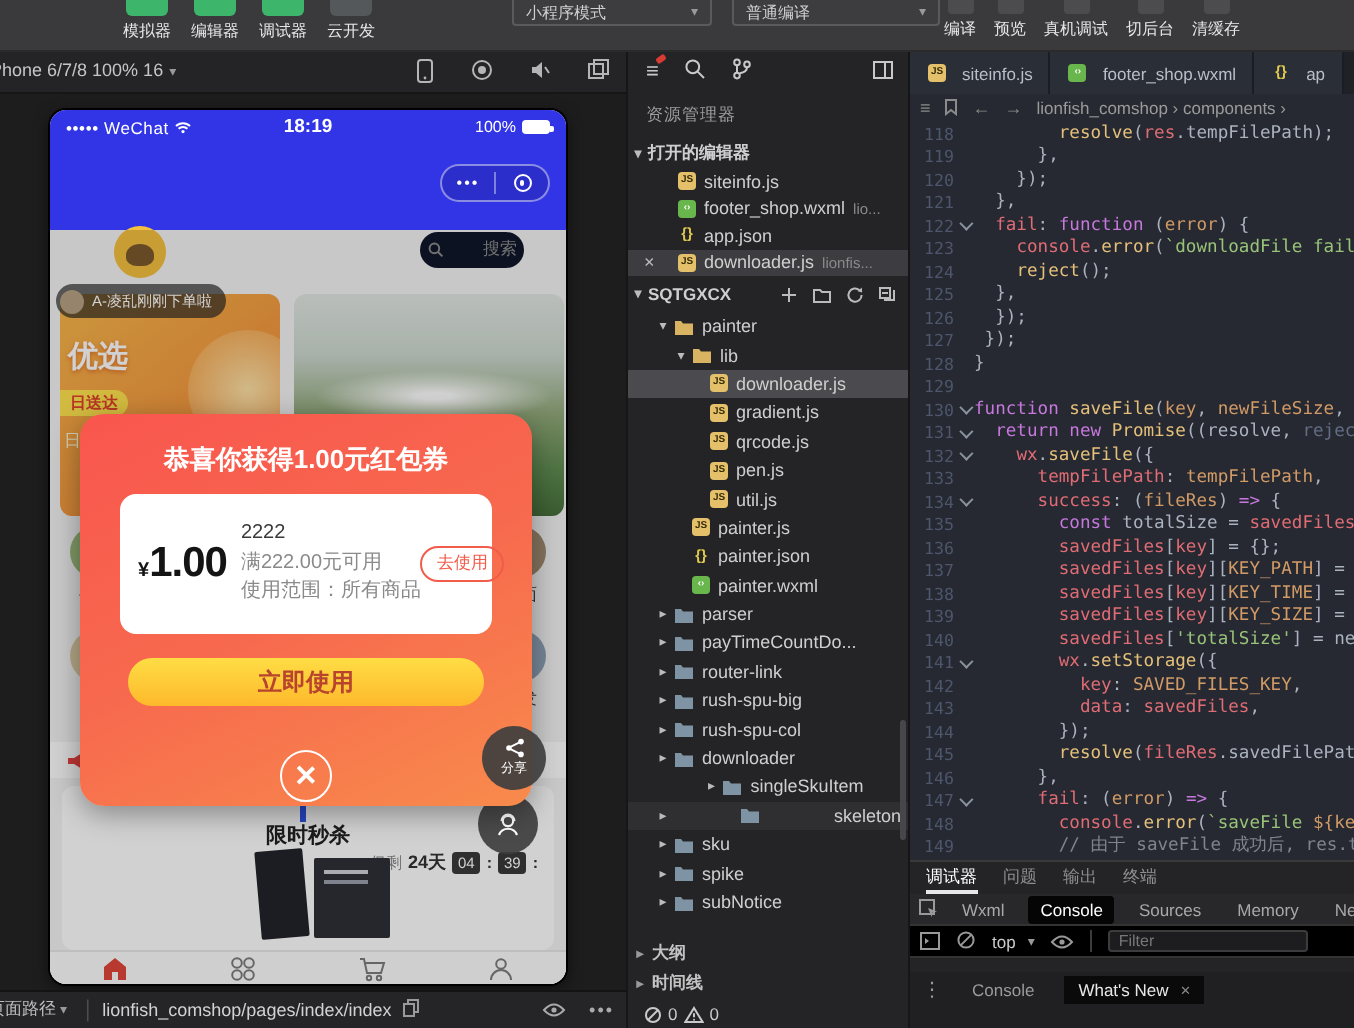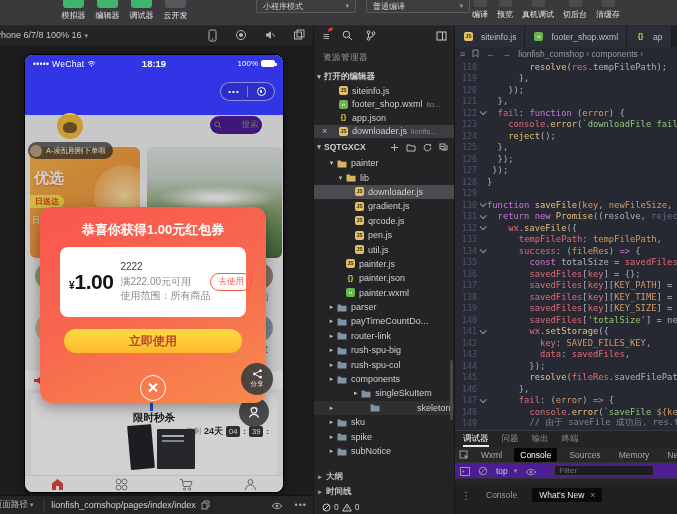--- a/index.html
+++ b/index.html
@@ -40,21 +40,21 @@
   .batt::after { content:""; position:absolute; right:-3px; top:1.5px; width:2px; height:3px; background:#fff; border-radius:0 1px 1px 0; }
   .capsule { position:absolute; right:8px; top:27px; width:55px; height:19px; border:1px solid rgba(255,255,255,.45); background:rgba(0,0,0,.12); border-radius:10px; display:flex; align-items:center; }
   .cap-dots { flex:1; text-align:center; color:#fff; font-size:8px; letter-spacing:1px; cursor:pointer; }
   .cap-div { width:1px; height:11px; background:rgba(255,255,255,.4); }
   .cap-target { flex:1; display:flex; justify-content:center; cursor:pointer; }
   .cap-target i { width:9px; height:9px; border:1.3px solid #fff; border-radius:50%; position:relative; display:block; }
   .cap-target i::after { content:""; position:absolute; left:2.1px; top:2.1px; width:2.5px; height:2.5px; background:#fff; border-radius:50%; }
 
   .shop-logo { position:absolute; left:32px; top:58px; width:26px; height:26px; border-radius:50%; background:#f5c03f; overflow:hidden; }
   .shop-logo i { position:absolute; left:6px; top:9px; width:14px; height:11px; background:#7c5a2e; border-radius:50% 50% 40% 40%; }
-  .ph-search { position:absolute; left:185px; top:61px; width:52px; height:18px; background:#4c1d95; border-radius:9px; display:flex; align-items:center; justify-content:center; gap:20px; color:#8a8a8a; font-size:8.5px; cursor:text; }
+  .ph-search { position:absolute; left:185px; top:61px; width:52px; height:18px; background:#0f172a; border-radius:9px; display:flex; align-items:center; justify-content:center; gap:20px; color:#8a8a8a; font-size:8.5px; cursor:text; }
 
   .banner-l { position:absolute; left:5px; top:92px; width:110px; height:111px; border-radius:6px; background:linear-gradient(140deg,#f9b84a 0%,#f59a40 55%,#f28538 100%); overflow:hidden; }
   .banner-l .big { position:absolute; left:4px; top:22px; color:#fff; font-size:15px; font-weight:bold; text-shadow:0 1px 2px rgba(200,60,20,.5); }
   .banner-l .tag { position:absolute; left:0px; top:48px; background:#ffe34d; color:#e0432c; font-size:8px; font-weight:bold; padding:1px 5px; border-radius:0 7px 7px 0; }
   .banner-l .sub { position:absolute; left:2px; top:68px; color:#fff8d8; font-size:8.5px; }
   .banner-l .glow { position:absolute; right:-14px; top:18px; width:60px; height:60px; border-radius:50%; background:radial-gradient(circle,#ffe2a6, rgba(255,226,166,0)); }
   .banner-r { position:absolute; left:122px; top:92px; width:135px; height:111px; border-radius:6px; background:linear-gradient(180deg,#e3e8e4 0%,#cdd8cf 28%,#90a878 55%,#5f8c50 80%,#47703c 100%); overflow:hidden; }
   .banner-r .mist { position:absolute; left:10px; top:38px; width:120px; height:26px; background:radial-gradient(ellipse,#fff 10%, rgba(255,255,255,0) 70%); }
   .toast { position:absolute; left:3px; top:87px; height:17px; background:rgba(35,35,35,.68); border-radius:9px; display:flex; align-items:center; padding:0 7px 0 2px; gap:4px; z-index:3; }
   .toast .ava { width:12px; height:12px; border-radius:50%; background:#b9a284; }
@@ -167,21 +167,21 @@
   .tok-key{color:#e06c75} .tok-par{color:#d19a66} .tok-st{color:#98c379} .tok-cm{color:#7f848e} .tok-dim{color:#636d83}
 
   
   .dbg { position:absolute; left:0; top:404px; width:222px; height:84px; background:#242426; border-top:1px solid #3a3a3a; }
   .dbg-tabs { position:absolute; left:0; top:0; width:222px; height:16px; display:flex; gap:13px; padding-left:8px; align-items:center; }
   .dbg-tab { font-size:8.5px; color:#8f8f8f; cursor:pointer; height:16px; display:flex; align-items:center; }
   .dbg-tab.active { color:#fff; box-shadow:inset 0 -2px 0 #e8e8e8; }
   .dt-row { position:absolute; left:0; top:16px; width:222px; height:16px; background:#28282a; display:flex; align-items:center; gap:0; border-bottom:1px solid #333; }
   .dt-tab { font-size:8.5px; color:#a8a8a8; padding:2px 6px; margin-left:6px; white-space:nowrap; cursor:pointer; }
   .dt-tab.active { background:#050505; color:#fff; border-radius:2px; }
-  .dt-bar { position:absolute; left:0; top:32px; width:222px; height:16px; background:#4c1d95; border-bottom:1px solid #333; display:flex; align-items:center; gap:8px; padding-left:5px; }
+  .dt-bar { position:absolute; left:0; top:32px; width:222px; height:16px; background:#000000; border-bottom:1px solid #333; display:flex; align-items:center; gap:8px; padding-left:5px; }
   .dt-bar .top-dd { display:flex; align-items:center; gap:6px; font-size:8.5px; color:#ccc; cursor:pointer; }
   .dt-bar .top-dd .caret { font-size:7px; color:#999; }
   .dt-bar .vsep { width:1px; height:11px; background:#3c3c3c; }
   .dt-filter { width:100px; height:11px; background:#1d1d1f; border:1px solid #3c3c3c; color:#9a9a9a; font-size:8px; padding:0 4px; border-radius:2px; }
   .dt-filter::placeholder { color:#777; }
   .dbg-bottom { position:absolute; left:0; top:55px; width:222px; height:18px; background:#202023; display:flex; align-items:center; gap:8px; padding-left:6px; }
   .dbg-bottom .dots { color:#9a9a9a; font-size:10px; cursor:pointer; }
   .db-tab { font-size:8.5px; color:#9a9a9a; cursor:pointer; padding:2px 7px; white-space:nowrap; }
   .db-tab.active { background:#0a0a0a; color:#e8e8e8; }
   .db-tab .x { margin-left:6px; color:#8a8a8a; }
@@ -610,21 +610,21 @@
           <svg class="folder" width="10" height="9" viewBox="0 0 10 9">
             <path d="M0.5 1.5 h3 l1 1.2 h5 v5.8 h-9 z" fill="#7e93a3"></path>
           </svg>
           <span>rush-spu-col</span>
         </div>
         <div class="tree-row" style="padding-left: 13px;">
           <span class="arr">▸</span>
           <svg class="folder" width="10" height="9" viewBox="0 0 10 9">
             <path d="M0.5 1.5 h3 l1 1.2 h5 v5.8 h-9 z" fill="#7e93a3"></path>
           </svg>
-          <span>components</span>
+          <span>downloader</span>
         </div>
         <div class="tree-row" style="padding-left: 13px; justify-content: center;">
           <span class="arr">▸</span>
           <svg class="folder" width="10" height="9" viewBox="0 0 10 9">
             <path d="M0.5 1.5 h3 l1 1.2 h5 v5.8 h-9 z" fill="#7e93a3"></path>
           </svg>
           <span>singleSkuItem</span>
         </div>
         <div class="tree-row hover" style="padding-left: 13px; gap: 33px;">
           <span class="arr">▸</span>

